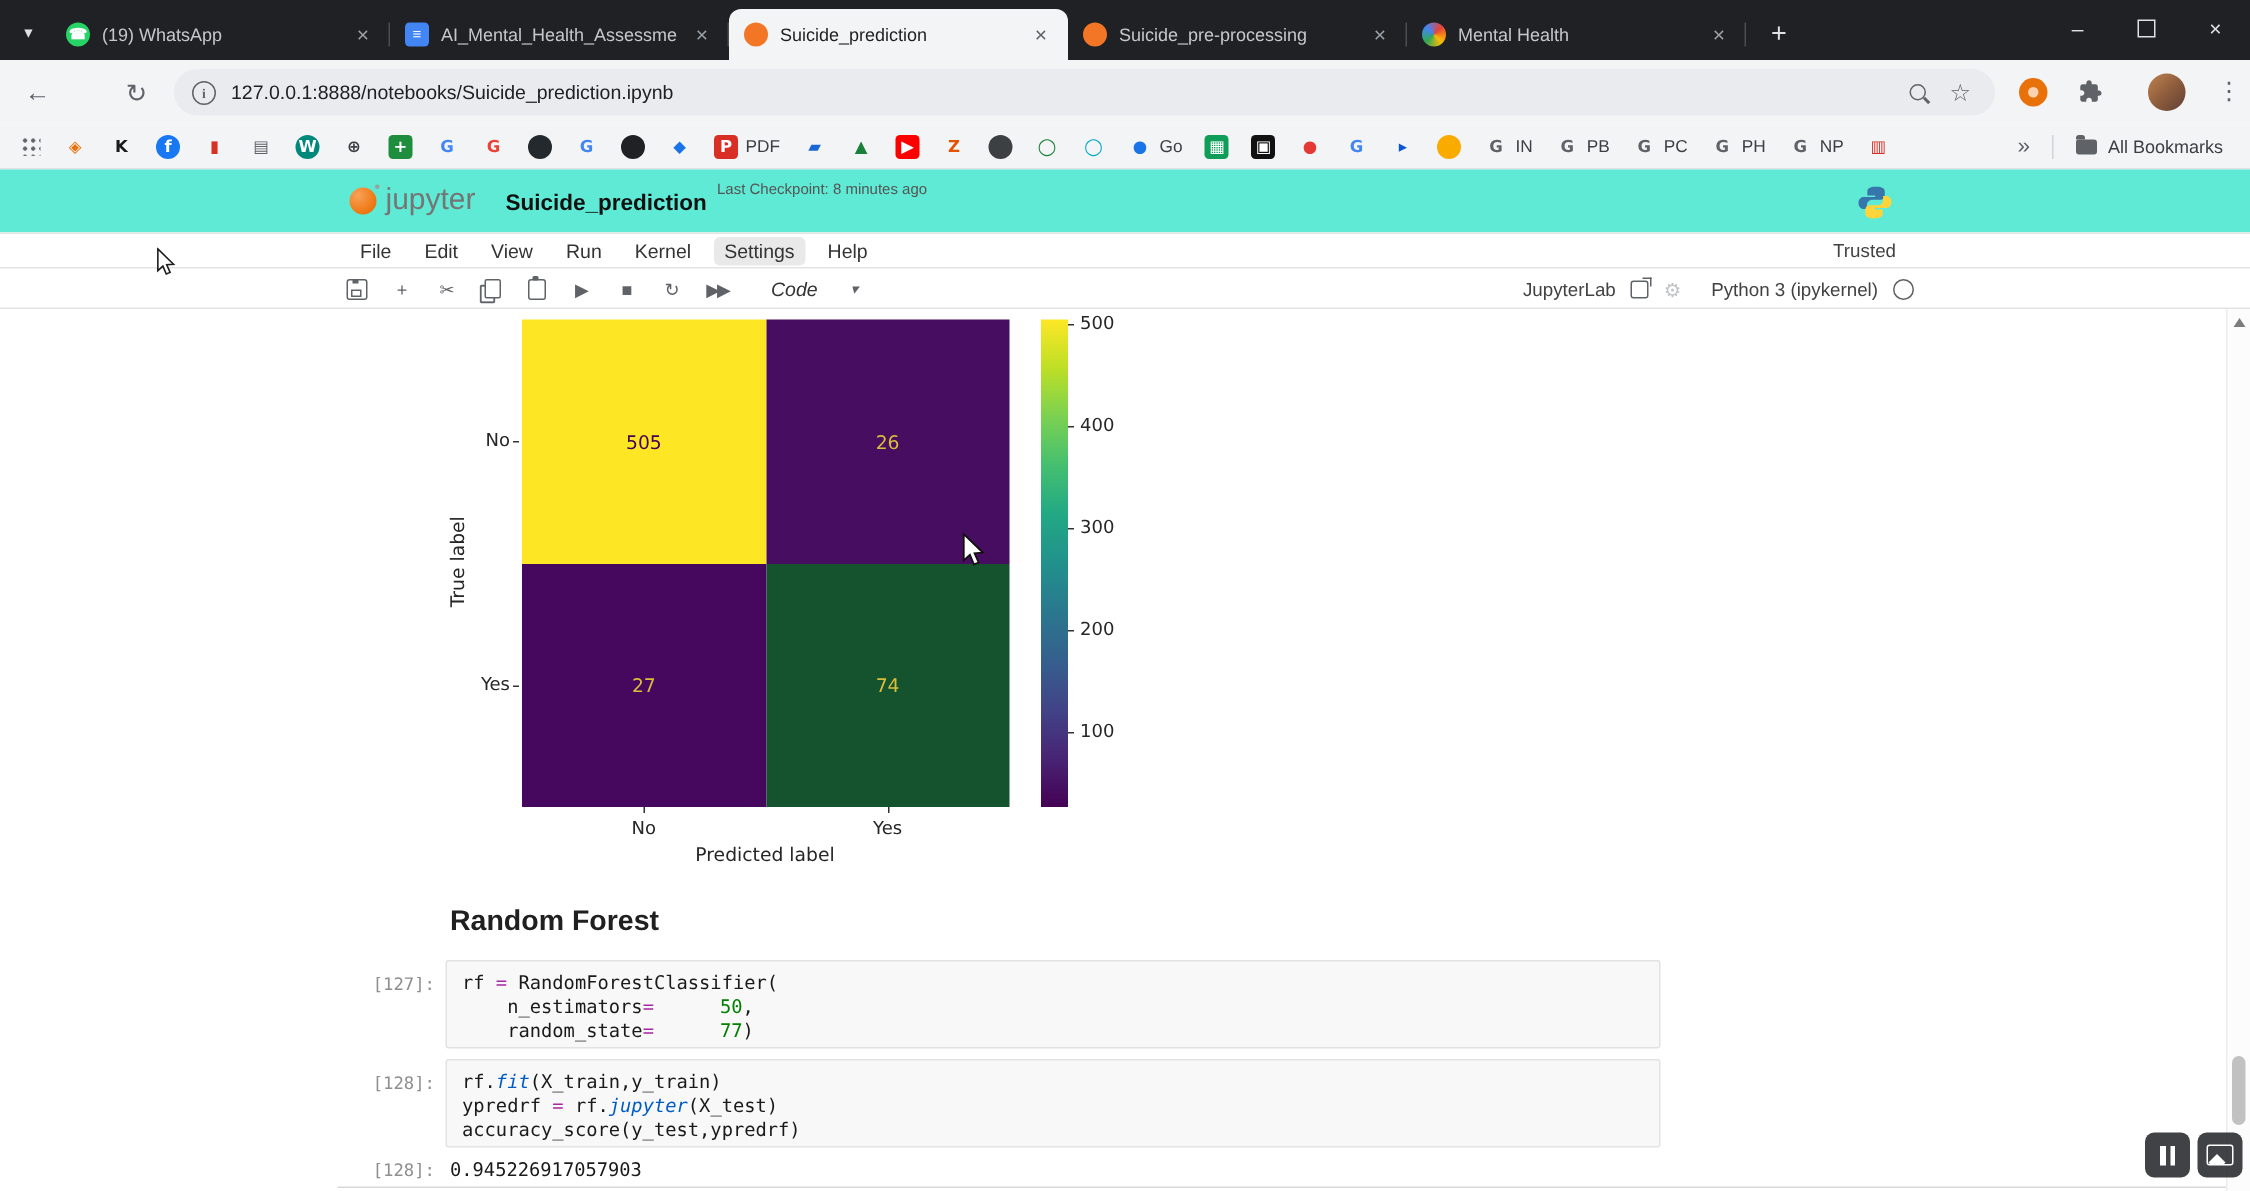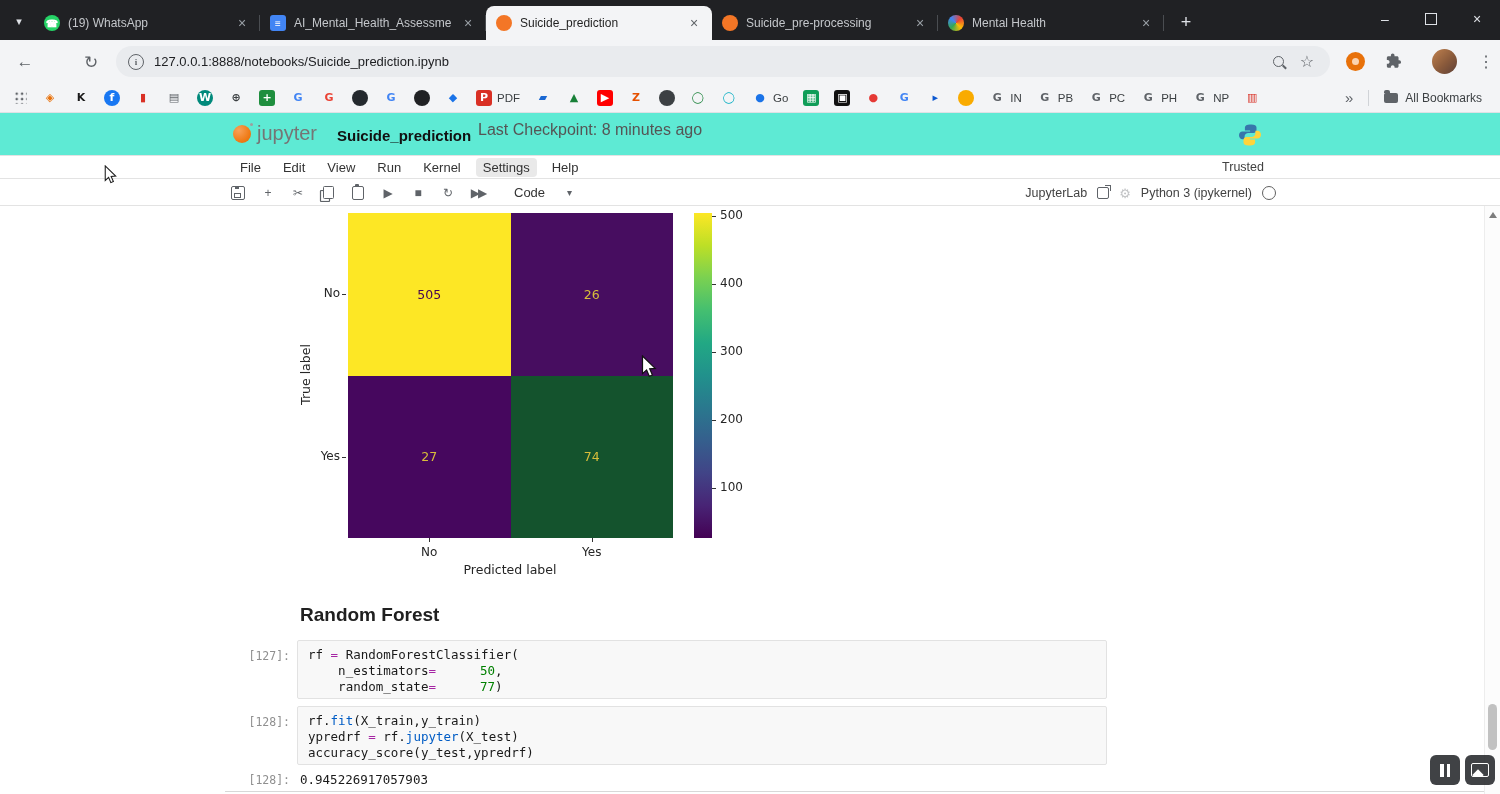--- a/index.html
+++ b/index.html
@@ -51,46 +51,46 @@
   .icon-folder{width:14px;height:10px;background:#5f6368;border-radius:1.5px 2px 2px 2px;position:relative;}
   .icon-folder::before{content:'';position:absolute;top:-3px;left:0;width:6px;height:3px;background:#5f6368;border-radius:2px 2px 0 0;}
 
   
   .jheader{position:absolute;top:113px;left:0;width:100%;height:42px;background:#5eead4;}
   .jlogo{position:absolute;left:233px;top:9px;display:flex;align-items:center;}
   .jlogo-circle{width:18px;height:18px;border-radius:50%;background:radial-gradient(circle at 32% 30%,#f9a159,#ef7b17 62%,#d96a0c);position:relative;}
   .jlogo-circle::after{content:'';position:absolute;top:-2px;right:-2px;width:3.5px;height:3.5px;border-radius:50%;background:#9e9e9e;}
   .jlogo-text{margin-left:6px;font-size:20px;color:#757575;}
   .nb-title{position:absolute;left:337px;top:14px;font-size:15px;font-weight:700;color:#111;}
-  .nb-checkpoint{position:absolute;left:478px;top:8px;font-size:16px;color:#555;text-align:right;}
+  .nb-checkpoint{position:absolute;left:478px;top:8px;font-size:10px;color:#555;text-align:right;}
   .pylogo{position:absolute;left:1238px;top:10px;}
 
   
   .menubar{position:absolute;top:155px;left:0;width:100%;height:24px;border-top:1px solid #e3e3e3;border-bottom:1px solid #e3e3e3;background:#fff;display:flex;align-items:center;padding-left:233px;box-sizing:border-box;gap:8px;}
   .menu-item{font-size:13px;color:#333;padding:2px 7px;border-radius:4px;}
   .menu-item.hl{background:#e9e9e9;}
   .trusted{position:absolute;right:236px;top:4px;font-size:12.5px;color:#424242;}
 
   
   .nbtoolbar{position:absolute;top:180px;left:0;width:100%;height:26px;background:#fff;border-bottom:1px solid #e3e3e3;display:flex;align-items:center;padding-left:230px;box-sizing:border-box;gap:14px;}
   .nbicon{width:16px;height:16px;display:flex;align-items:center;justify-content:center;color:#5f6368;font-size:12px;}
   .icon-save{width:12px;height:12px;border:1.5px solid #5f6368;border-radius:2px;position:relative;}
   .icon-save::before{content:'';position:absolute;top:-1px;left:2.5px;width:4.5px;height:3.5px;background:#5f6368;}
   .icon-save::after{content:'';position:absolute;bottom:0.5px;left:2px;width:5px;height:3.5px;border:1.1px solid #5f6368;}
   .icon-copy{width:9px;height:11px;border:1.4px solid #5f6368;border-radius:1.5px;background:#fff;box-shadow:-3.5px 3.5px 0 -1.6px #fff,-3.5px 3.5px 0 -0.4px #5f6368;}
   .icon-paste{width:10px;height:12px;border:1.4px solid #5f6368;border-radius:2px;position:relative;}
   .icon-paste::before{content:'';position:absolute;top:-2.5px;left:2px;width:4px;height:2.6px;background:#5f6368;border-radius:1px;}
-  .cell-type{margin-left:14px;display:flex;align-items:center;gap:22px;font-size:13px;color:#333;}
+  .cell-type{margin-left:14px;display:flex;align-items:center;gap:22px;font-size:13px;color:#333;font-style:italic;}
   .caret{font-size:10px;color:#5f6368;}
   .nbtoolbar-right{position:absolute;right:224px;top:0;height:26px;display:flex;align-items:center;gap:10px;}
   .jl-label{font-size:12.5px;color:#424242;}
   .icon-extlink{width:10px;height:10px;border:1.2px solid #5f6368;border-radius:2px;position:relative;}
   .icon-extlink::after{content:'';position:absolute;top:-3px;right:-3px;width:5px;height:5px;border-top:1.4px solid #5f6368;border-right:1.4px solid #5f6368;}
   .gear{font-size:13px;color:#5f6368;opacity:.38;}
-  .kernel-name{font-size:12.5px;color:#424242;}
+  .kernel-name{font-size:12.5px;color:#424242;margin-left:10px;}
   .kernel-circle{width:12px;height:12px;border:1.6px solid #616161;border-radius:50%;}
 
   
   .content{position:absolute;top:206px;left:0;width:1484px;height:588px;background:#fff;overflow:hidden;}
   .plot{position:absolute;inset:0;font-family:"DejaVu Sans",sans-serif;color:#262626;}
   .cm-grid{position:absolute;left:348px;top:7px;width:325px;height:325px;display:grid;grid-template-columns:1fr 1fr;grid-template-rows:1fr 1fr;}
   .cm-cell{display:flex;align-items:center;justify-content:center;font-size:12.5px;}
   .ylabel{position:absolute;left:230px;top:161px;width:150px;text-align:center;font-size:12.5px;transform:rotate(-90deg);}
   .xlabel{position:absolute;left:430px;top:356px;width:160px;text-align:center;font-size:12.5px;}
   .ytick{position:absolute;width:42px;text-align:right;font-size:12px;}
@@ -102,21 +102,21 @@
 
   .md-heading{position:absolute;left:300px;top:398px;margin:0;font-size:19px;font-weight:700;color:#202020;}
   .code-cell{position:absolute;left:0;width:100%;height:63px;}
   .prompt{position:absolute;left:206px;width:84px;text-align:right;font:11.5px "DejaVu Sans Mono",monospace;color:#8f8f8f;}
   .code-cell .prompt{top:9px;}
   .input-box{position:absolute;left:297px;top:0;width:810px;height:59px;background:#f8f8f8;border:1px solid #e2e2e2;border-radius:2px;box-sizing:border-box;padding:6px 10px;}
   .code{font:12.5px "DejaVu Sans Mono",monospace;color:#1a1a1a;}
   .cl{height:15.8px;white-space:pre;}
   .tk-op{color:var(--op);}
   .tk-num{color:var(--num);margin-left:44px;}
-  .tk-fn{color:var(--fn);}
+  .tk-fn{color:var(--fn);font-style:italic;}
   .output-row{position:absolute;left:0;top:560px;width:100%;height:24px;}
   .output-row .prompt{top:7px;}
   .out-text{position:absolute;left:300px;top:6px;font:12.5px "DejaVu Sans Mono",monospace;color:#1a1a1a;}
   .cell-bottom-line{position:absolute;left:225px;right:0;top:585px;height:1px;background:#d8d8d8;}
 
   
   .scrollbar{position:absolute;right:0;top:206px;width:16px;height:588px;background:#fcfcfc;border-left:1px solid #ededed;box-sizing:border-box;}
   .sb-up{position:absolute;top:6px;left:3.5px;width:0;height:0;border-left:4px solid transparent;border-right:4px solid transparent;border-bottom:6px solid #7d7d7d;}
   .sb-thumb{position:absolute;left:3px;top:498px;width:9px;height:46px;background:#c1c1c1;border-radius:5px;}
 

